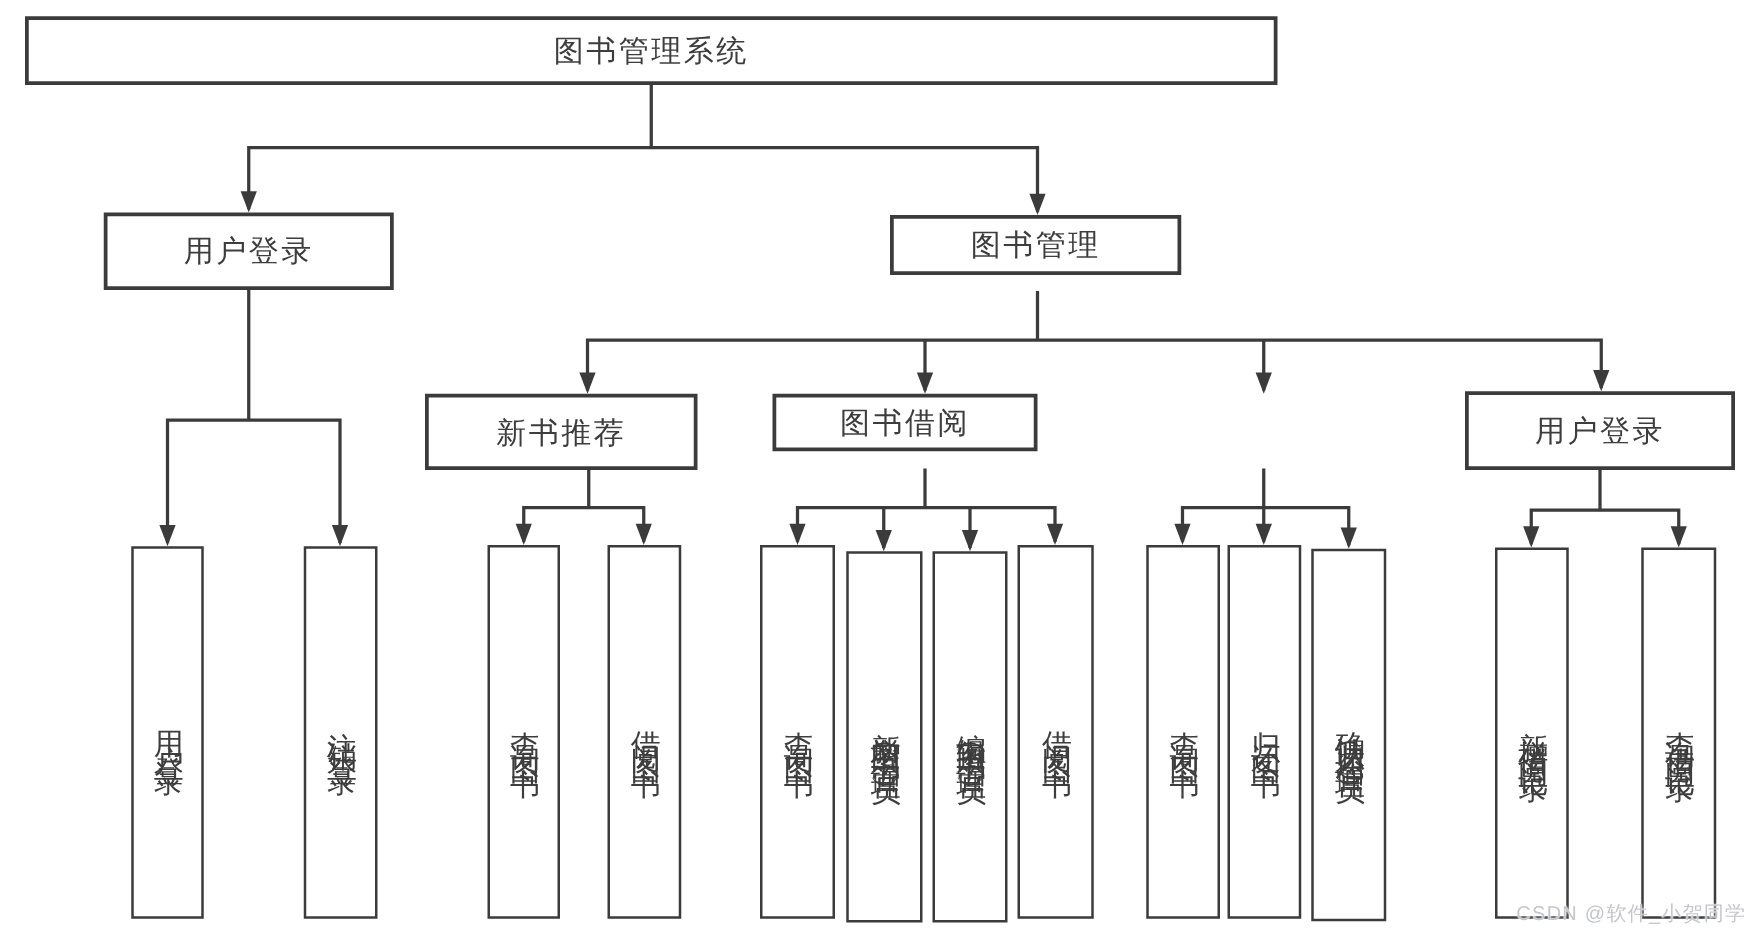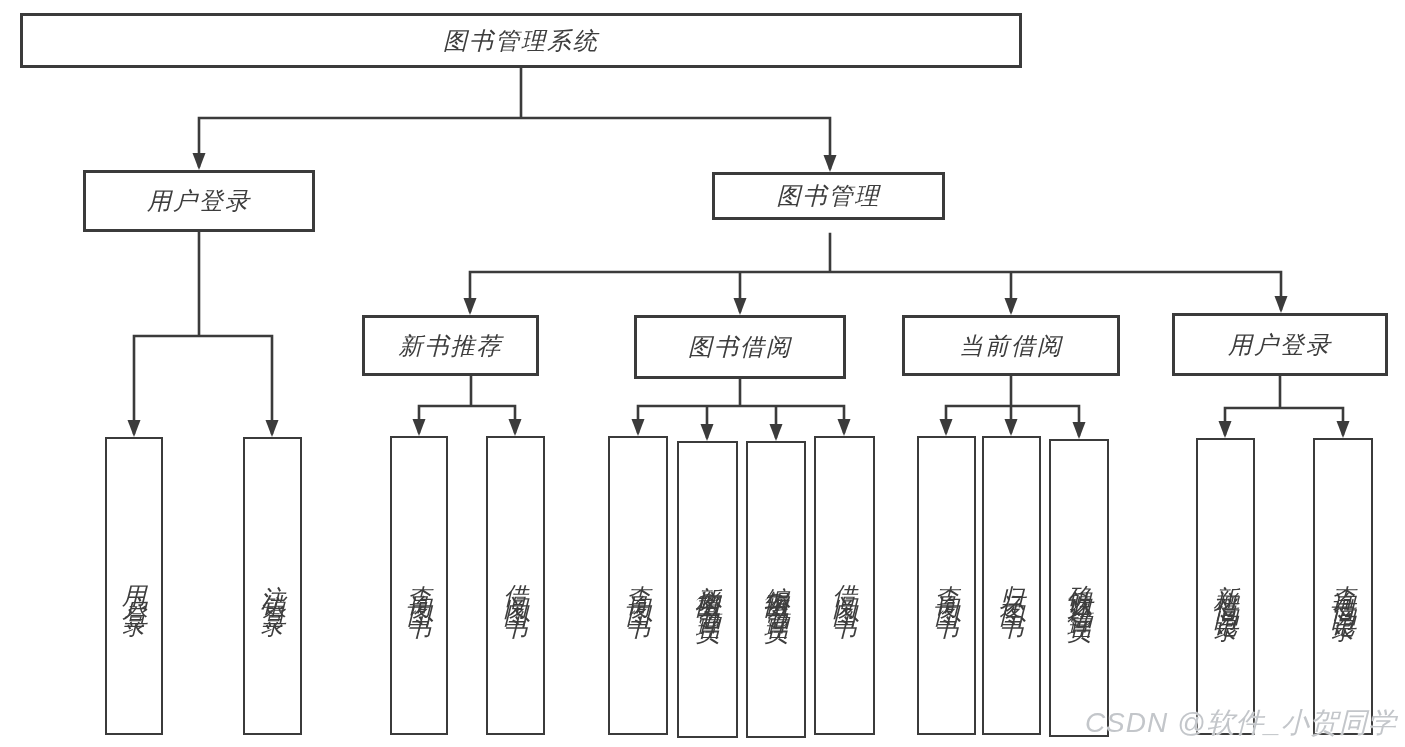--- a/index.html
+++ b/index.html
@@ -2,21 +2,20 @@
 <html lang="zh"><head>
 <meta charset="utf-8">
 <style>
   html,body{margin:0;padding:0;background:#fff;}
   .stage{
     position:relative;
     width:1405px;height:747px;
     background:#ffffff;
     font-family:"Liberation Sans","DejaVu Sans",sans-serif;
     overflow:hidden;
-    font-style:italic;
   }
   .connectors{position:absolute;left:0;top:0;width:1405px;height:747px;}
   .box{
     position:absolute;
     box-sizing:border-box;
     background:#ffffff;
     border:3px solid #3b3b3b;
     color:#3d3d3d;
     display:flex;align-items:center;justify-content:center;
     text-align:center;
@@ -29,21 +28,21 @@
     writing-mode:vertical-rl;
     text-orientation:mixed;
     font-size:24px;
   }
   .ls-4{letter-spacing:10px;}
   .ls-6{letter-spacing:7px;}
   .ls-9{letter-spacing:5px;}
   .watermark{
     position:absolute;
     right:8px;bottom:5px;
-    font-size:28px;
+    font-size:16px;
     letter-spacing:1px;
     color:#c3c6ca;
     text-shadow:0 0 2px #ffffff,0 0 1px #ffffff;
     z-index:30;
   }
   .box{z-index:10;}
 </style>
 </head>
 <body>
 
@@ -79,23 +78,22 @@
       <polygon points="1218.5,421 1231.5,421 1225,438"></polygon>
       <polygon points="1336.5,421 1349.5,421 1343,438"></polygon>
     </g>
   </svg>
 
   <div class="box" style="left:20px;top:13px;width:1002px;height:55px">图书管理系统</div>
 
   <div class="box" style="left:83px;top:170px;width:232px;height:62px">用户登录</div>
   <div class="box" style="left:712px;top:172px;width:233px;height:48px">图书管理</div>
 
-  <div class="box" style="left:362px;top:315px;width:177px;height:61px">新书推荐</div>
-  <div class="box" style="left:634px;top:315px;width:212px;height:64px">图书借阅</div>
-  <div class="box" style="left:902px;top:315px;width:218px;height:61px">当前借阅</div>
+  <div class="box" style="left:340px;top:315px;width:218px;height:61px">新书推荐</div>
+  <div class="box" style="left:618px;top:315px;width:212px;height:46px">图书借阅</div>
   <div class="box" style="left:1172px;top:313px;width:216px;height:63px">用户登录</div>
 
   <div class="box vbox ls-4" style="left:105px;top:437px;width:58px;height:298px">用户登录</div>
   <div class="box vbox ls-4" style="left:243px;top:437px;width:59px;height:298px">注销登录</div>
 
   <div class="box vbox ls-4" style="left:390px;top:436px;width:58px;height:299px">查询图书</div>
   <div class="box vbox ls-4" style="left:486px;top:436px;width:59px;height:299px">借阅图书</div>
 
   <div class="box vbox ls-4" style="left:608px;top:436px;width:60px;height:299px">查询图书</div>
   <div class="box vbox ls-9" style="left:677px;top:441px;width:61px;height:297px">新增图书（管理员）</div>

